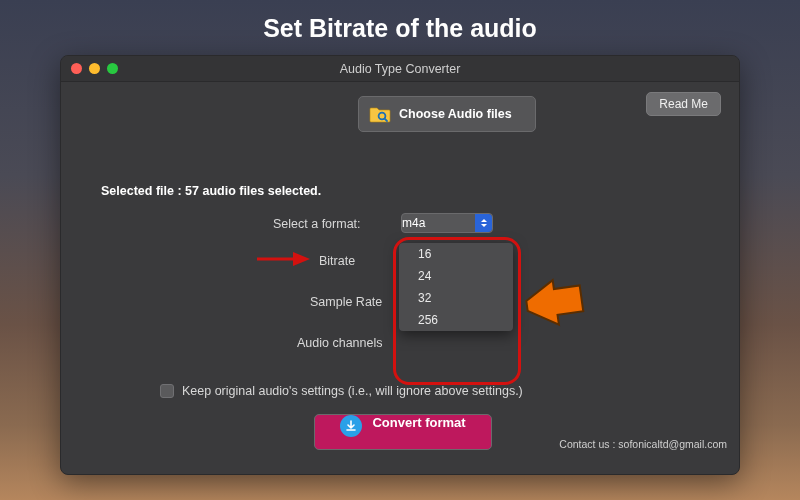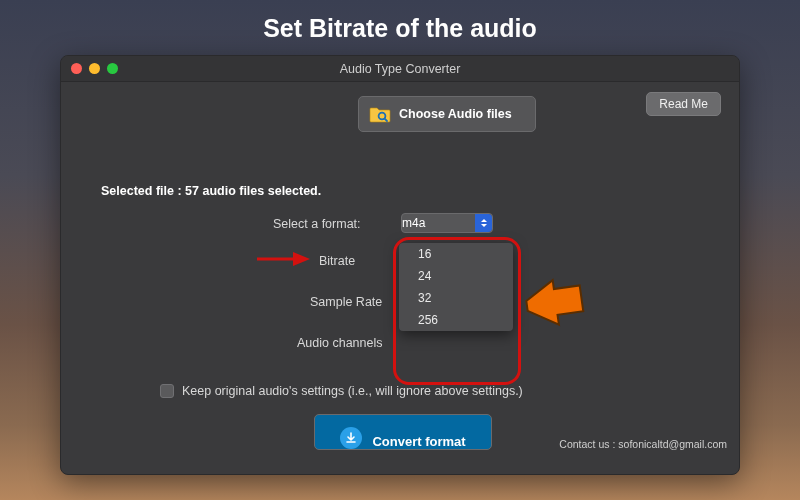--- a/index.html
+++ b/index.html
@@ -96,22 +96,22 @@
   .keep-row {
     position: absolute; left: 99px; top: 302px;
     display: flex; align-items: center; gap: 8px; font-size: 12.5px; color: #d8d8d8;
   }
   .checkbox {
     width: 14px; height: 14px; border-radius: 3px; background: #5a5a5c; border: 1px solid #707073;
   }
   .convert-btn {
     position: absolute; left: 253px; top: 332px;
     width: 178px; height: 36px;
-    background: #0369a1; border: 1px solid #6a6a6c; border-radius: 5px;
-    display: flex; align-items: flex-end; gap: 10px; justify-content: center;
+    background: #be185d; border: 1px solid #6a6a6c; border-radius: 5px;
+    display: flex; align-items: flex-start; gap: 10px; justify-content: center;
     color: #fff; font-size: 13px; font-weight: 600;
   }
   .dl-ico {
     width: 22px; height: 22px; border-radius: 50%; background: #2aa0e8;
     display:flex; align-items:center; justify-content:center;
   }
   .contact {
     position: absolute; right: 12px; bottom: 24px;
     font-size: 10.5px; color: #cfcfcf;
   }

